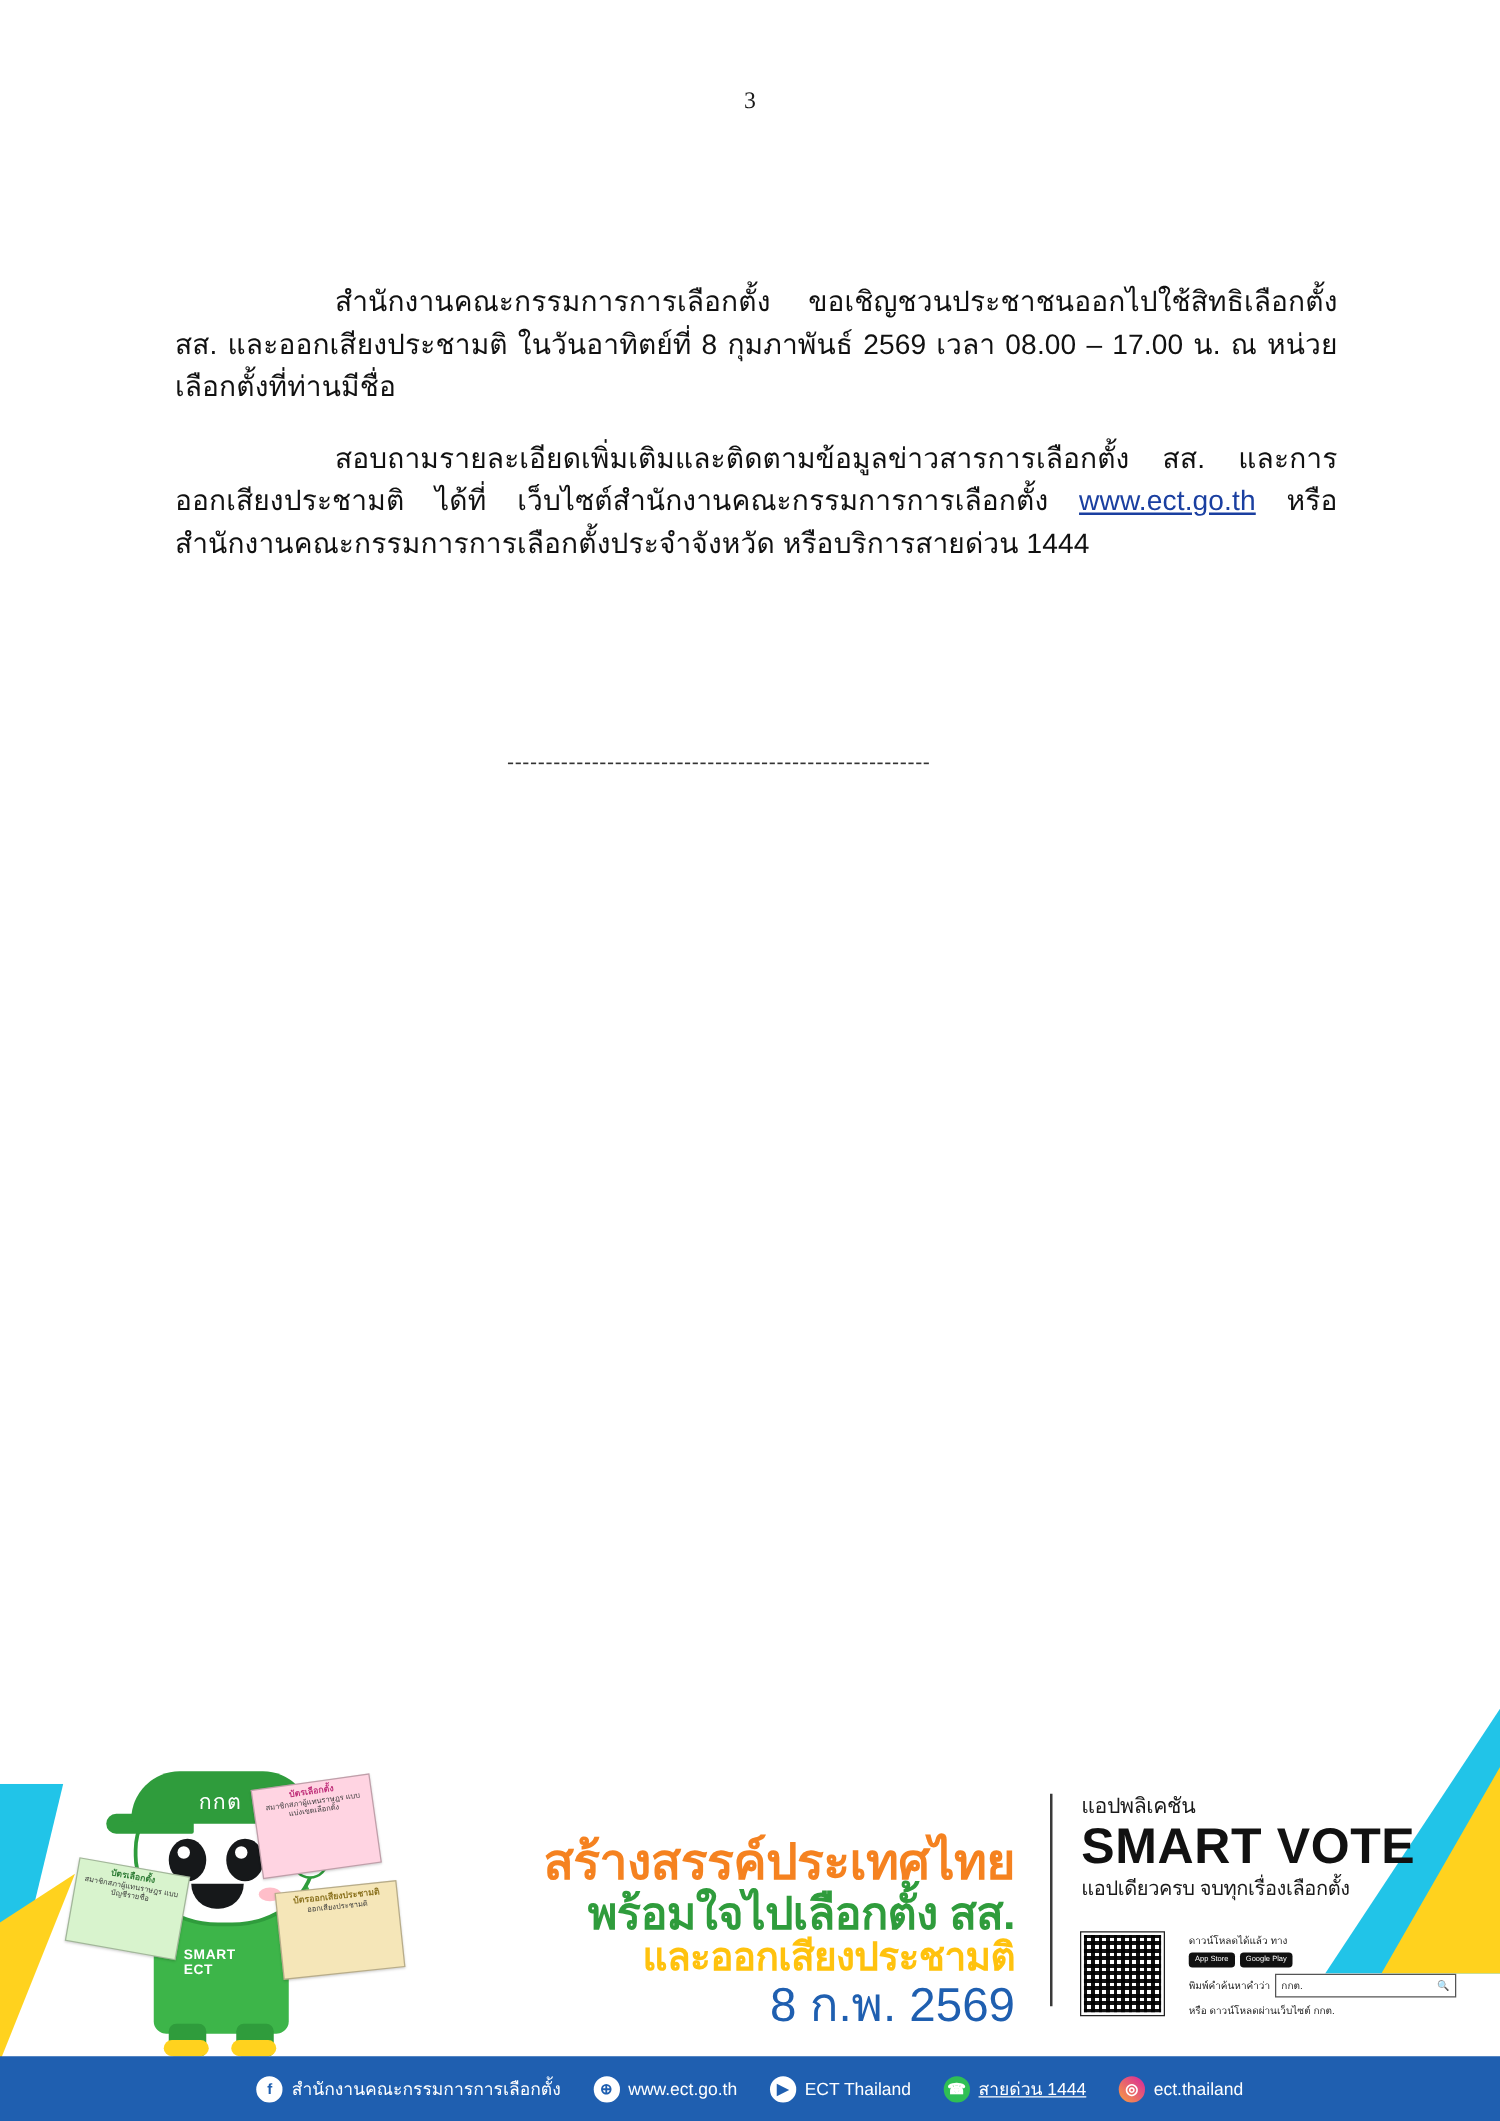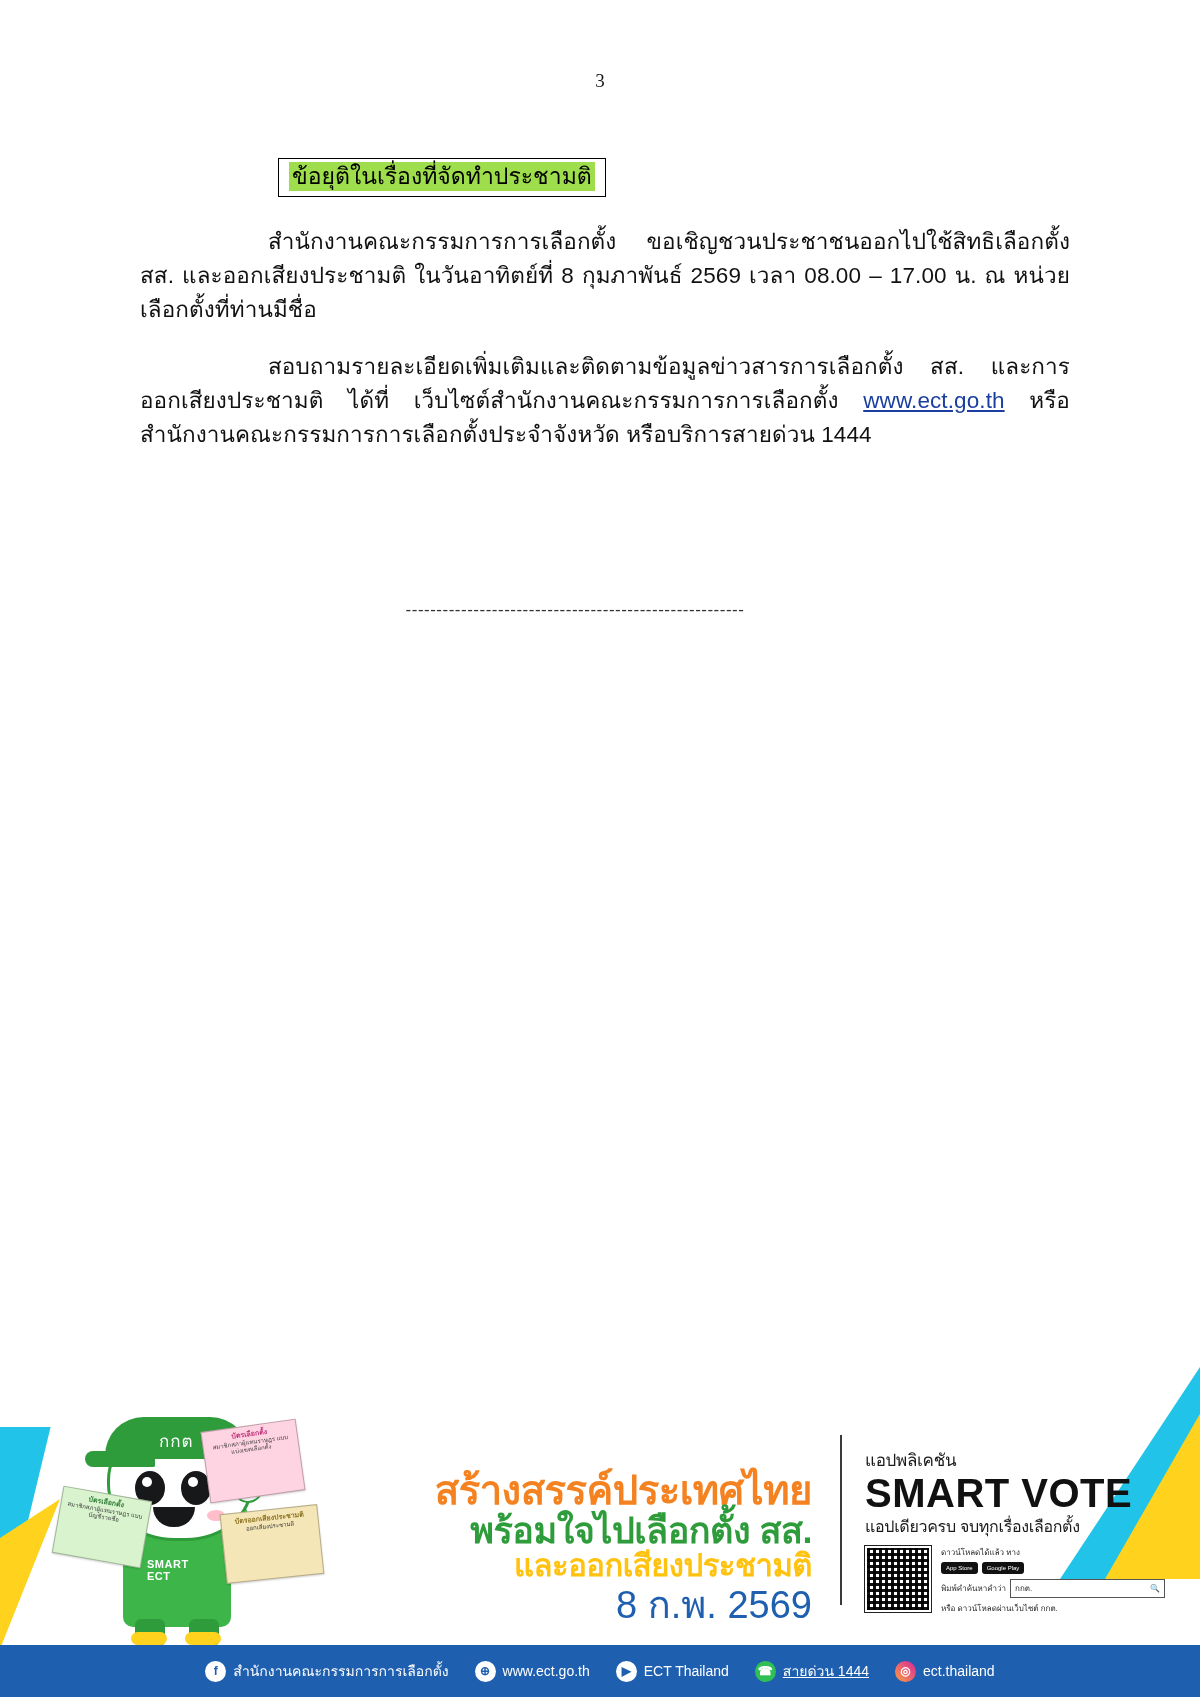--- a/index.html
+++ b/index.html
@@ -389,26 +389,26 @@
     font-size: 40px;
     font-weight: bold;
     color: #111;
     letter-spacing: 0.5px;
     line-height: 1.02;
   }
   .sv-desc {
     font-size: 16px;
     color: #1a1a1a;
     letter-spacing: -0.3px;
-    margin-bottom: 7px;
+    margin-bottom: 23px;
   }
   .sv-row {
     display: flex;
     align-items: flex-start;
-    gap: 10px;
+    gap: 20px;
     justify-content: center;
   }
   .qr {
     width: 62px;
     height: 62px;
     background:
       repeating-linear-gradient(0deg, #111 0 3px, #fff 3px 6px),
       repeating-linear-gradient(90deg, #111 0 3px, #fff 3px 6px);
     background-blend-mode: multiply;
     border: 2px solid #fff;
@@ -489,23 +489,20 @@
   .f-ig { background: linear-gradient(45deg,#f9a03f,#d6249f); color:#fff; }
   .f-underline { text-decoration: underline; }
 </style>
 </head>
 <body>
 
 <div class="page">
 
   <div class="page-number">3</div>
 
-  <div class="heading-box">
-    <span class="hl">ข้อยุติในเรื่องที่จัดทำประชามติ</span>
-  </div>
 
   <div class="body-text">
     <p class="para"><span class="indent"></span><span>สำนักงานคณะกรรมการการเลือกตั้ง ขอเชิญชวนประชาชนออกไปใช้สิทธิเลือกตั้ง สส. และออกเสียงประชามติ ในวันอาทิตย์ที่ 8 กุมภาพันธ์ 2569 เวลา 08.00 – 17.00 น. ณ หน่วยเลือกตั้งที่ท่านมีชื่อ</span></p>
     <p class="para"><span class="indent"></span><span>สอบถามรายละเอียดเพิ่มเติมและติดตามข้อมูลข่าวสารการเลือกตั้ง สส. และการออกเสียงประชามติ ได้ที่ เว็บไซต์สำนักงานคณะกรรมการการเลือกตั้ง </span><a class="link" href="#">www.ect.go.th</a><span> หรือสำนักงานคณะกรรมการการเลือกตั้งประจำจังหวัด หรือบริการสายด่วน 1444</span></p>
   </div>
 
   <div class="divider-dashes">-------------------------------------------------------</div>
 
   <div class="banner">
     <div class="banner-bg"></div>

